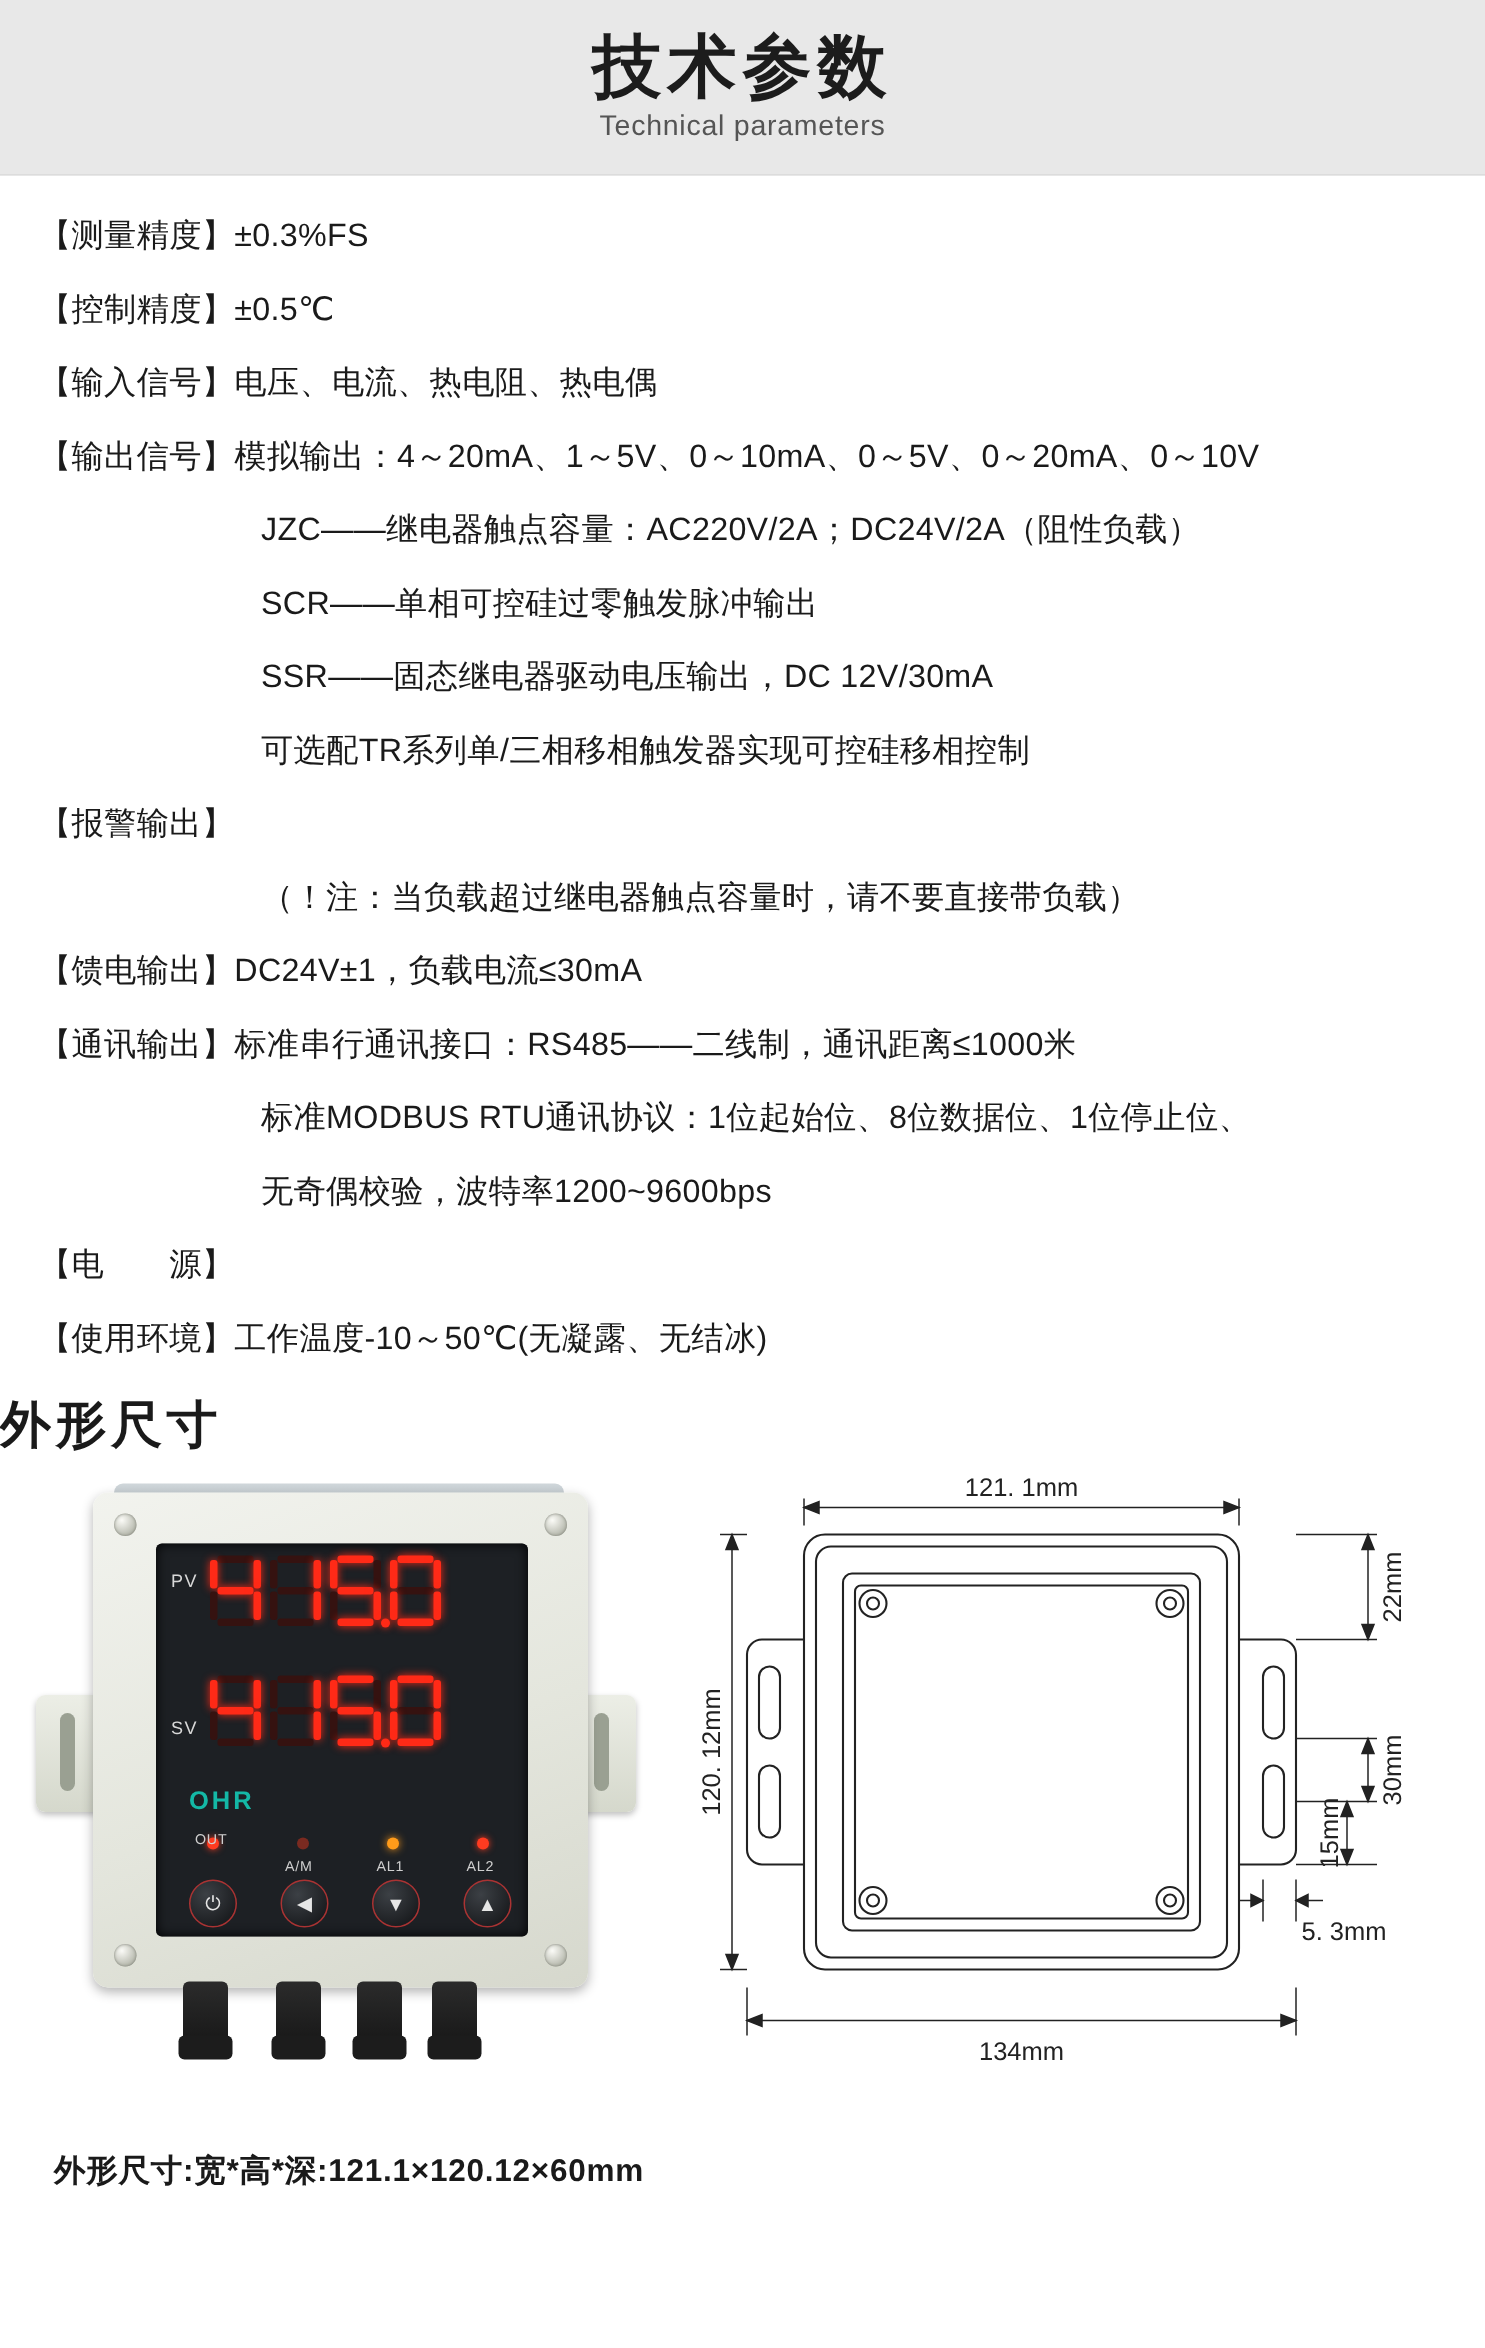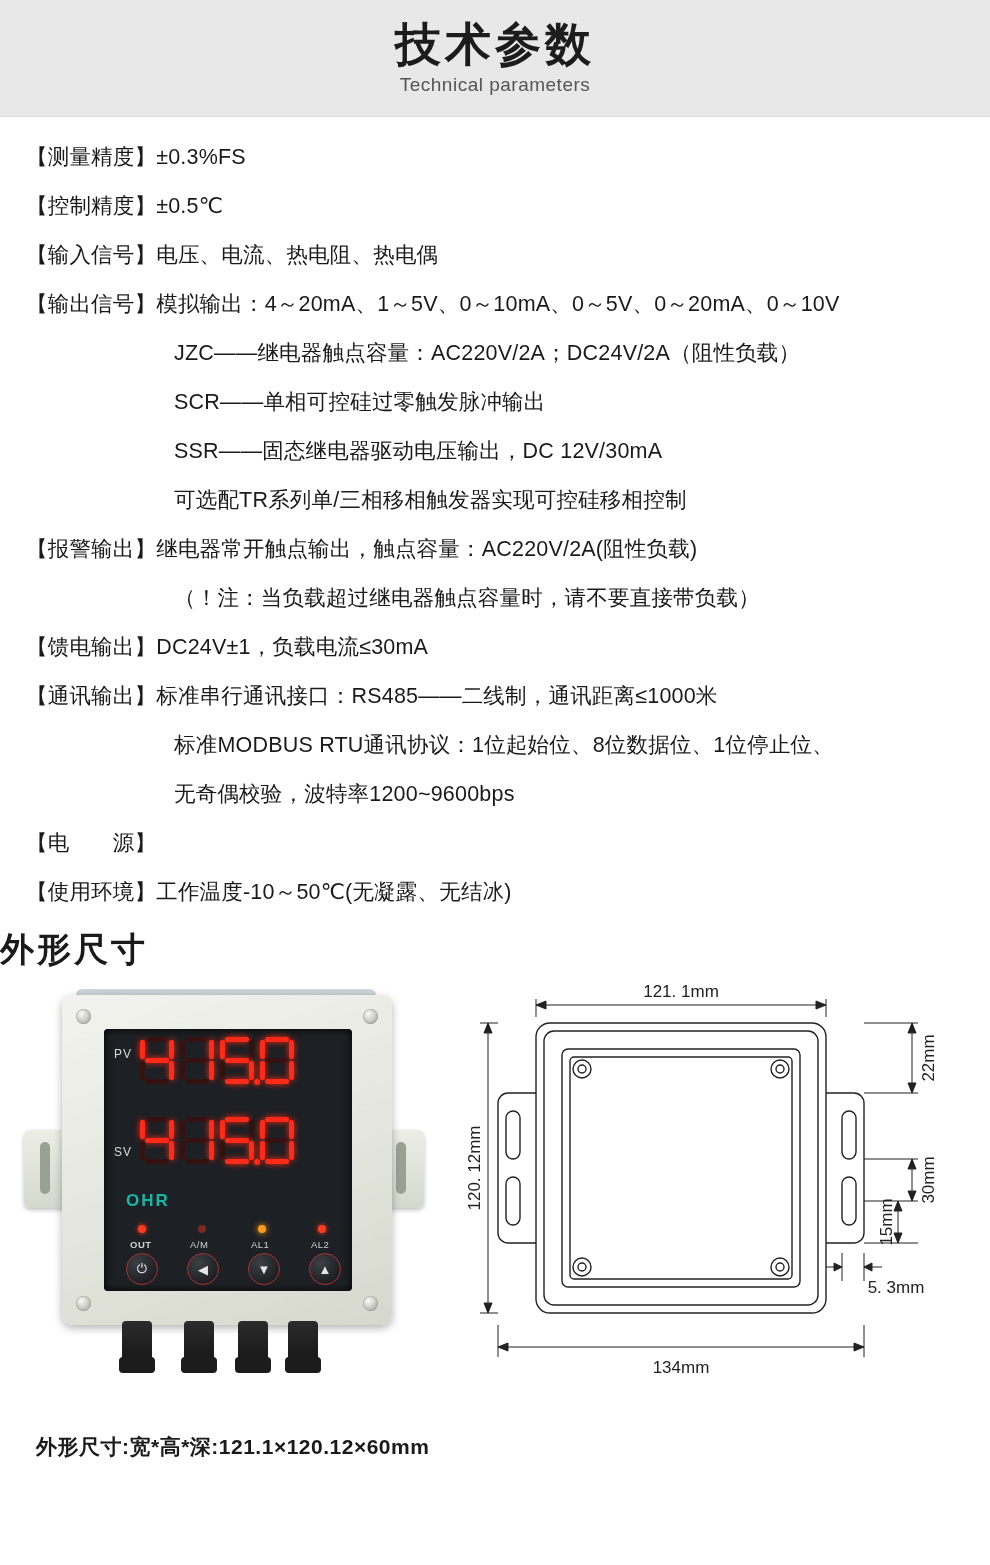--- a/index.html
+++ b/index.html
@@ -228,21 +228,20 @@
       <div class="spec-label">【输出信号】</div>
       <div class="spec-value">模拟输出：4～20mA、1～5V、0～10mA、0～5V、0～20mA、0～10V</div>
     </div>
     <div class="spec-cont">JZC——继电器触点容量：AC220V/2A；DC24V/2A（阻性负载）</div>
     <div class="spec-cont">SCR——单相可控硅过零触发脉冲输出</div>
     <div class="spec-cont">SSR——固态继电器驱动电压输出，DC 12V/30mA</div>
     <div class="spec-cont">可选配TR系列单/三相移相触发器实现可控硅移相控制</div>
 
     <div class="spec-row">
       <div class="spec-label">【报警输出】</div>
-      <div class="spec-value">继电器常开触点输出，触点容量：AC220V/2A(阻性负载)</div>
     </div>
     <div class="spec-cont">（！注：当负载超过继电器触点容量时，请不要直接带负载）</div>
 
     <div class="spec-row">
       <div class="spec-label">【馈电输出】</div>
       <div class="spec-value">DC24V±1，负载电流≤30mA</div>
     </div>
 
     <div class="spec-row">
       <div class="spec-label">【通讯输出】</div>
@@ -365,21 +364,21 @@
           </div>
         </div>
 
         <div class="brand" style="left:22px;top:162px;">OHR</div>
 
         <div class="led red" style="left:34px;top:196px;"></div>
         <div class="led dark" style="left:94px;top:196px;"></div>
         <div class="led orange" style="left:154px;top:196px;"></div>
         <div class="led red" style="left:214px;top:196px;"></div>
 
-        <div class="btn-lbl" style="left:26px;top:210px;font-weight:bold;">OUT</div>
+        <div class="btn-lbl" style="left:26px;top:192px;">OUT</div>
         <div class="btn-lbl" style="left:86px;top:210px;">A/M</div>
         <div class="btn-lbl" style="left:147px;top:210px;">AL1</div>
         <div class="btn-lbl" style="left:207px;top:210px;">AL2</div>
 
         <div class="rbtn" style="left:22px;top:224px;">⏻</div>
         <div class="rbtn" style="left:83px;top:224px;">◀</div>
         <div class="rbtn" style="left:144px;top:224px;">▼</div>
         <div class="rbtn" style="left:205px;top:224px;">▲</div>
       </div>
 

